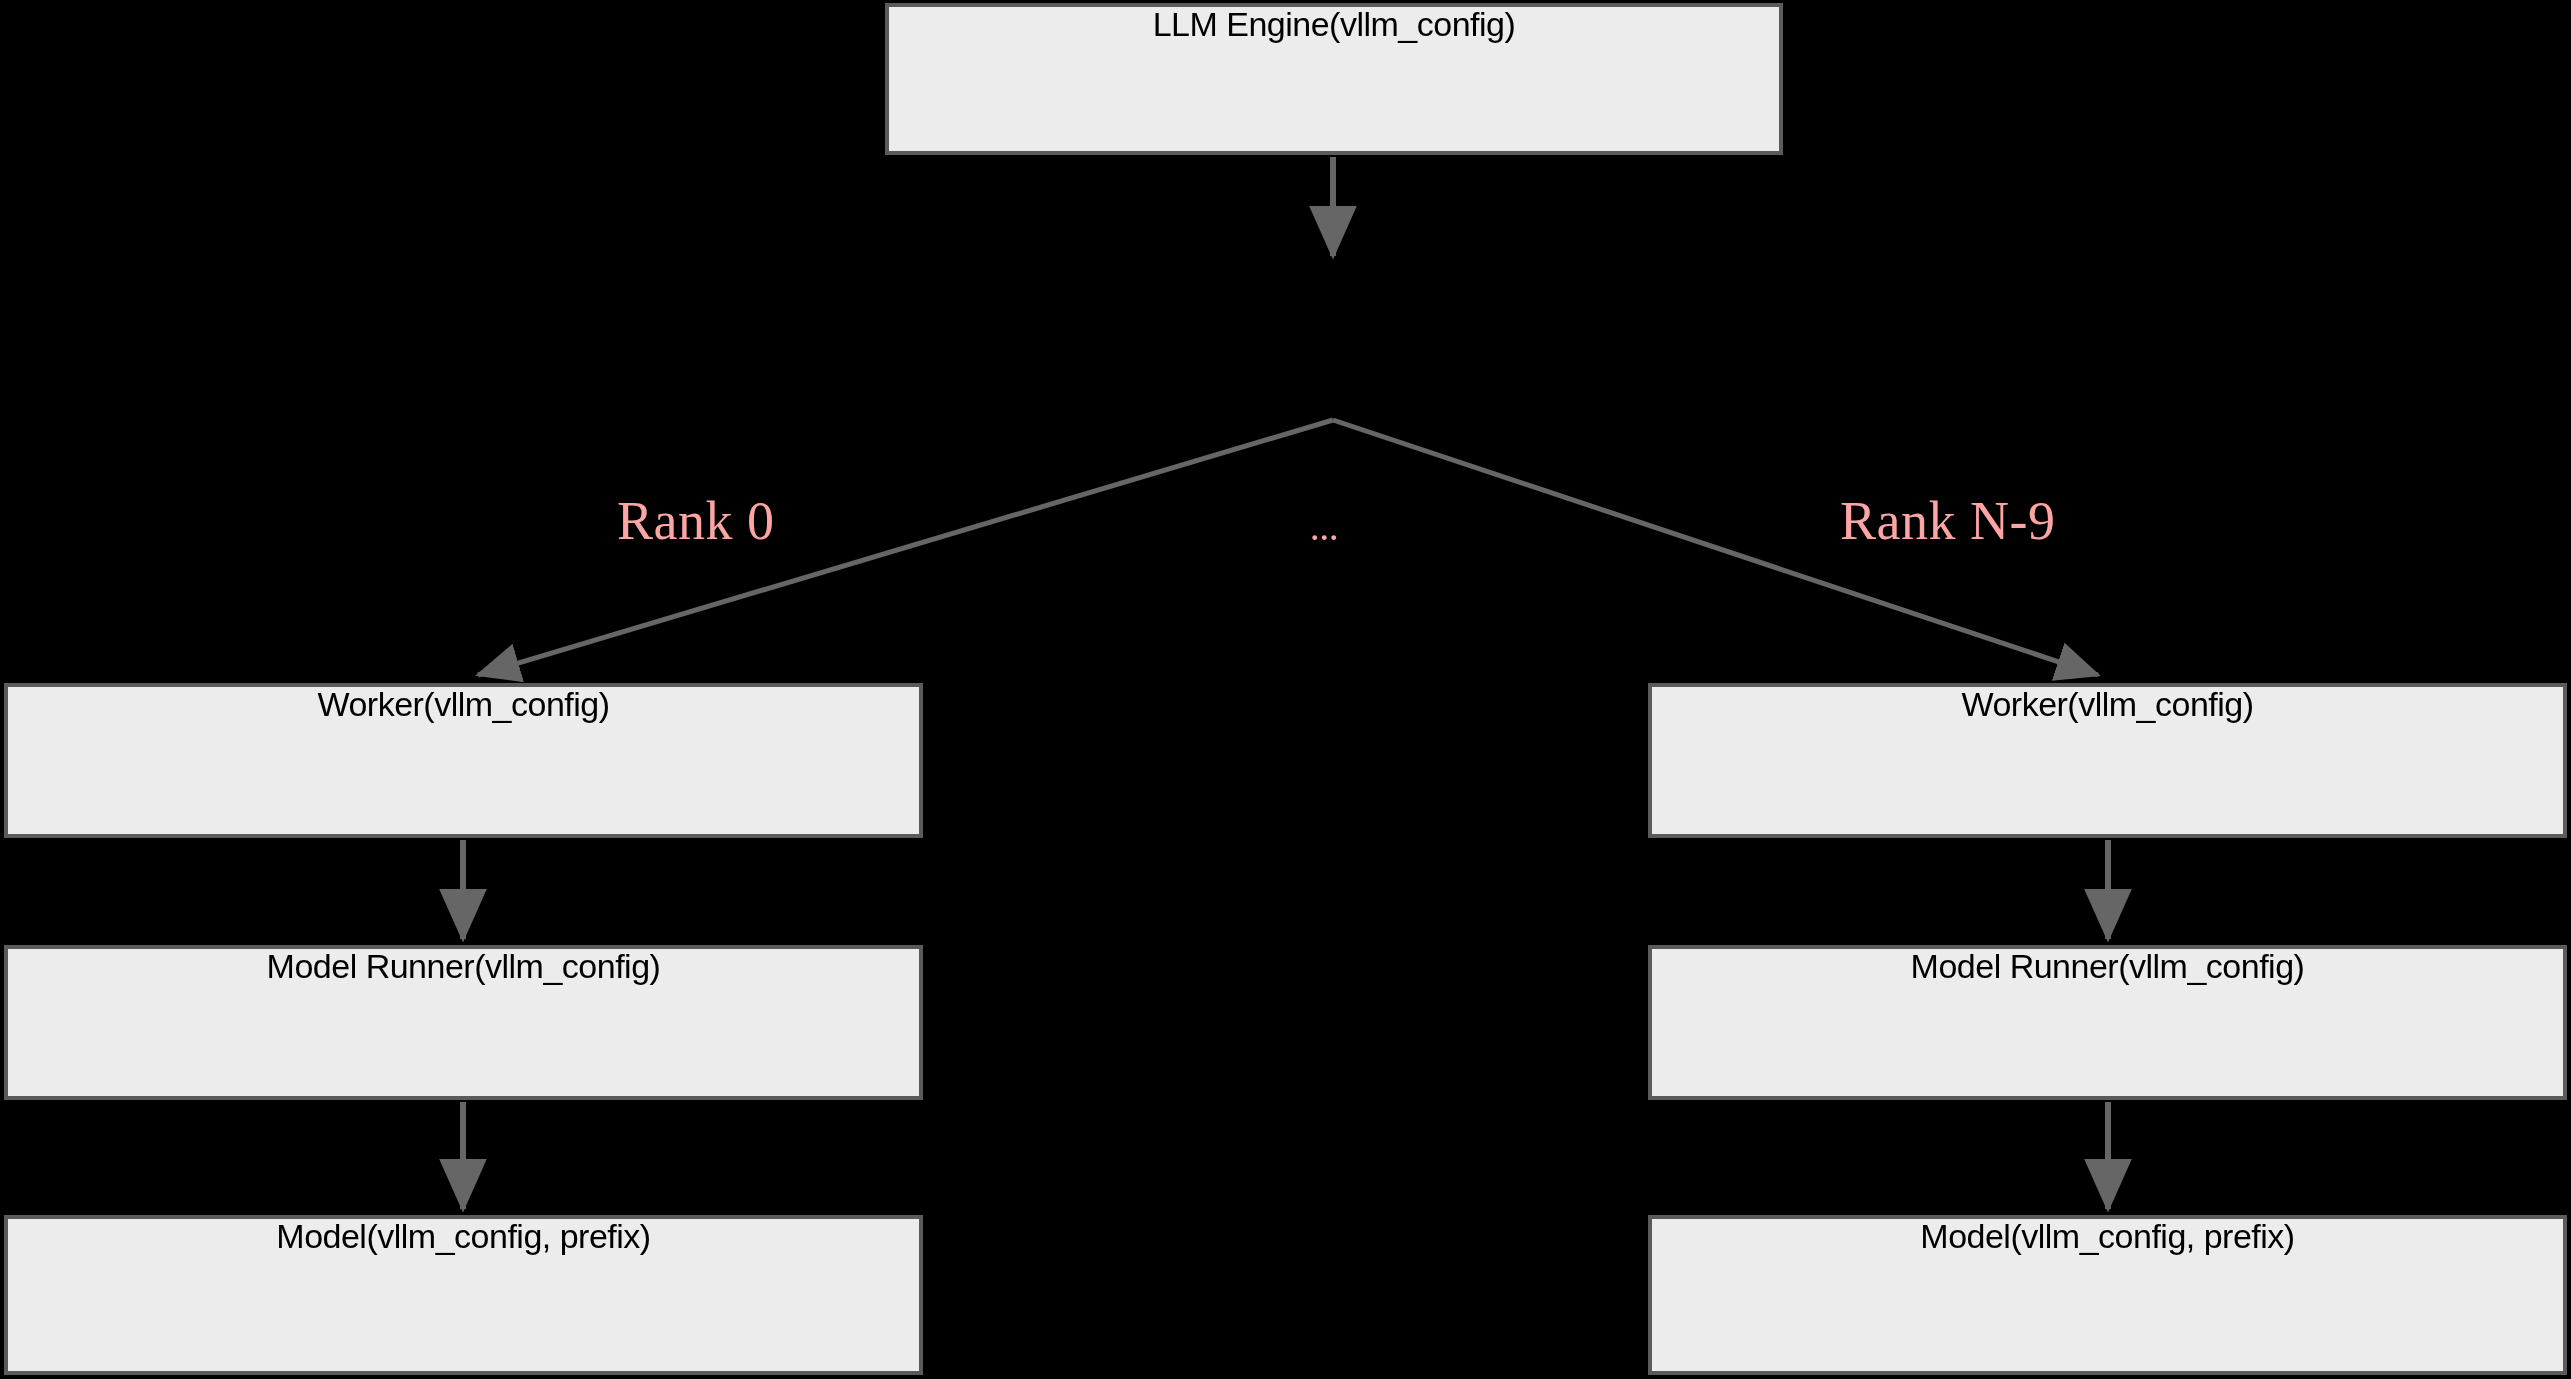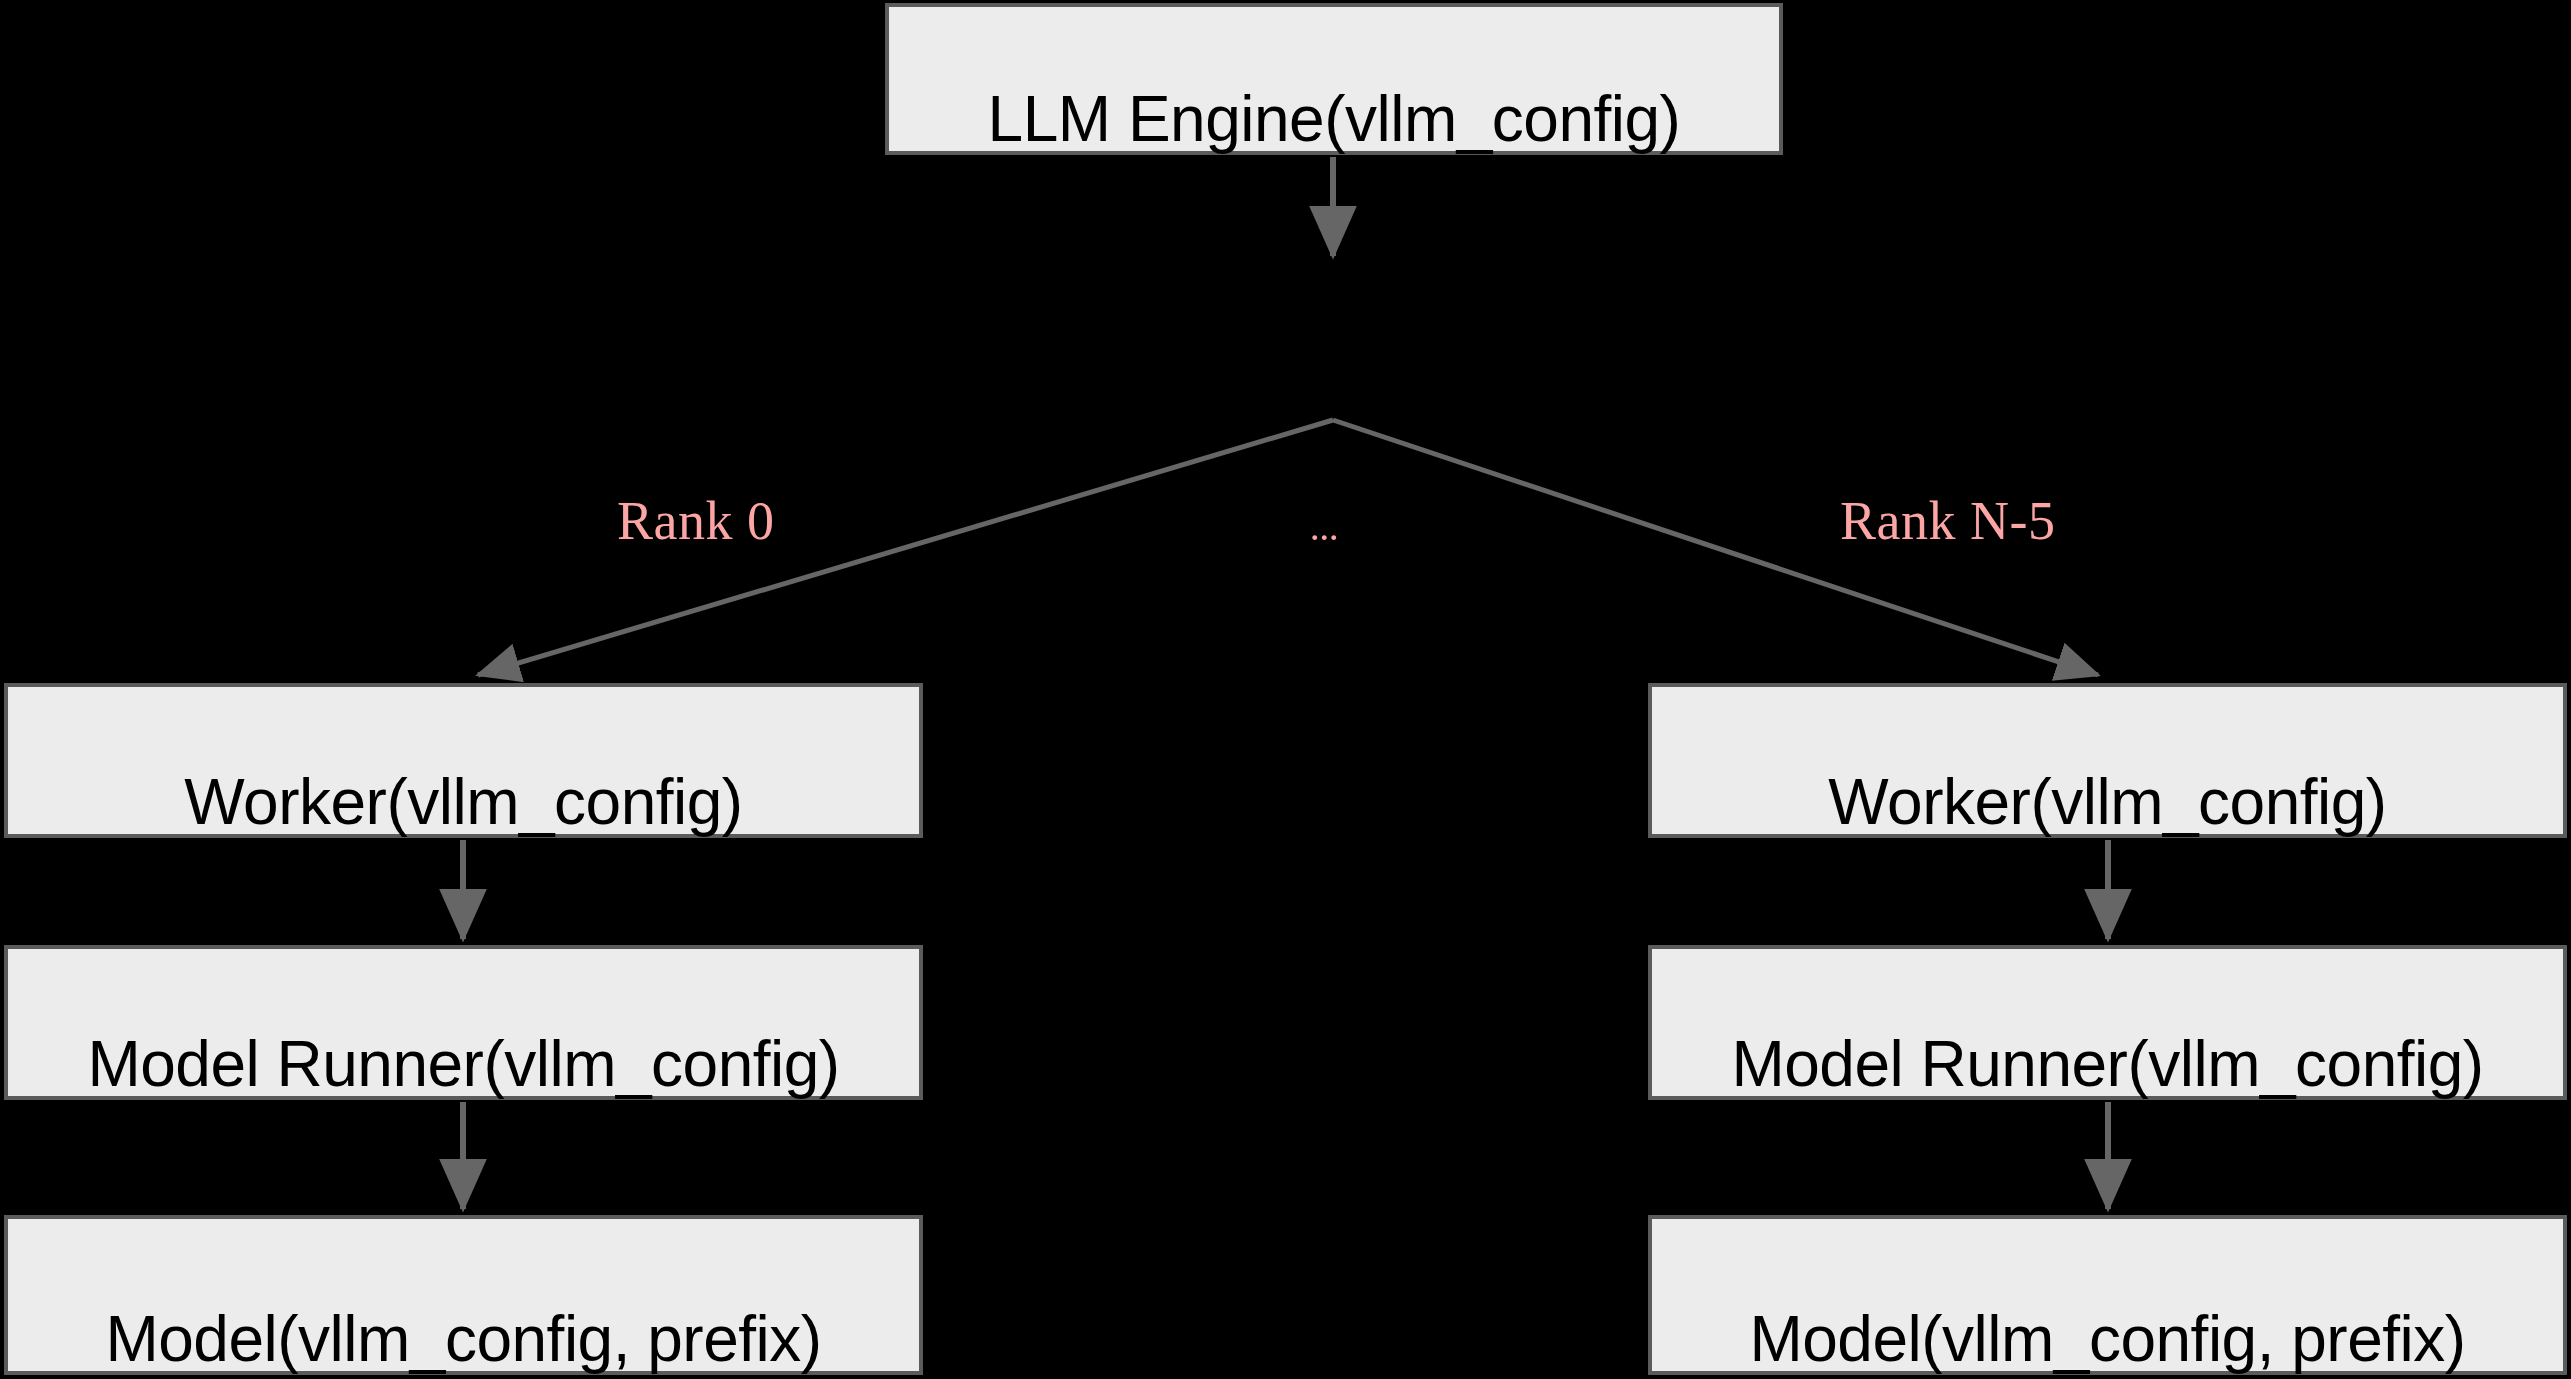--- a/index.html
+++ b/index.html
@@ -17,24 +17,24 @@
     height: 1379px;
     background: #000000;
     overflow: hidden;
   }
   .node {
     position: absolute;
     box-sizing: border-box;
     background: #ececec;
     border: 4px solid #5b5b5b;
     display: flex;
-    align-items: flex-end;
+    align-items: flex-start;
     justify-content: center;
     color: #000000;
-    font-size: 64px;
+    font-size: 34px;
     font-weight: 400;
     letter-spacing: -0.5px;
     white-space: nowrap;
   }
   .node-label {
     display: block;
     line-height: 1;
   }
   .edge-label {
     position: absolute;
@@ -112,15 +112,15 @@
   </div>
 
   <div class="node" style="left:1648px; top:1215px; width:919px; height:160px;">
     <span class="node-label">Model(vllm_config, prefix)</span>
   </div>
 
   <div class="edge-label" style="left:617px; top:490px;">Rank 0</div>
 
   <div class="edge-label ellipsis" style="left:1311px; top:513px;">...</div>
 
-  <div class="edge-label" style="left:1840px; top:490px;">Rank N-5</div>
+  <div class="edge-label" style="left:1840px; top:490px;">Rank N-9</div>
 
 </div>
 
 </body></html>

